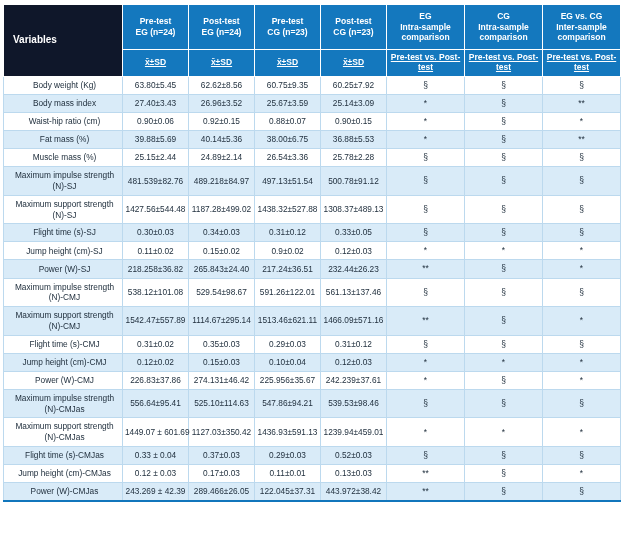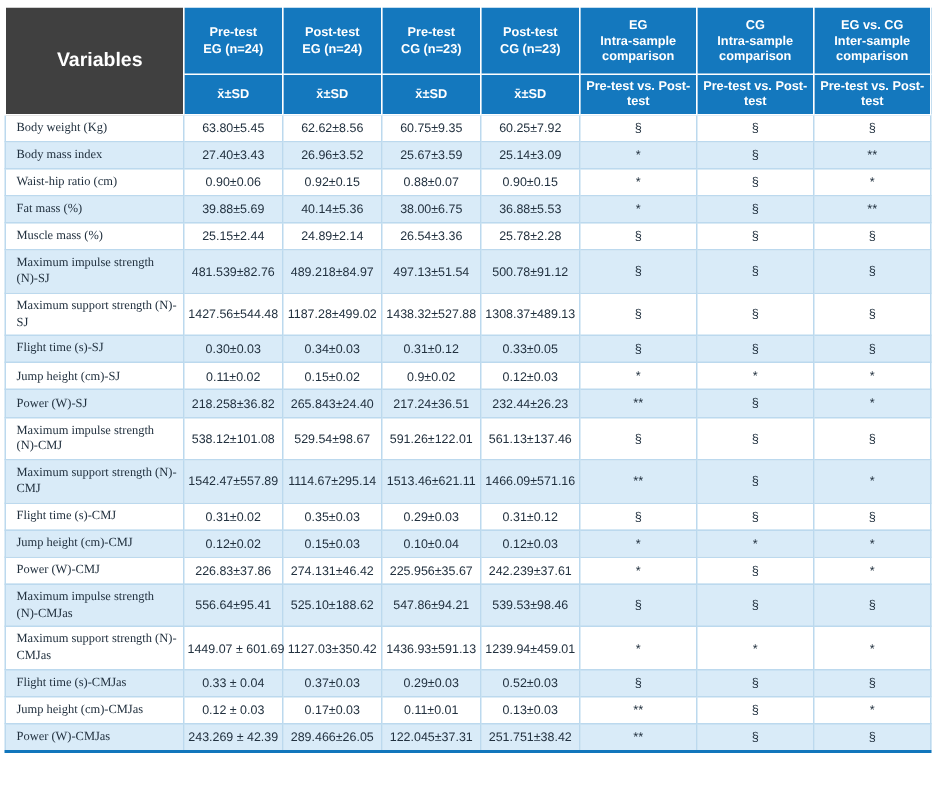--- a/index.html
+++ b/index.html
@@ -20,51 +20,51 @@
     color:#ffffff;
     font-size:8.5px;
     font-weight:bold;
     border:1px solid #ffffff;
     padding:2px 2px;
     text-align:center;
     vertical-align:middle;
     line-height:1.25;
   }
   th.var-head{
-    background:#404040;
-    text-align:center;
+    background:#0f172a;
+    text-align:left;
     padding-left:9px;
-    font-size:13px;
+    font-size:10px;
   }
   th.col-head{
     height:40px;
     white-space:pre-line;
   }
   th.sub-head{
     height:22px;
     line-height:1.15;
+    text-decoration:underline;
   }
   tbody td{
     font-size:8.3px;
     color:#22313f;
     border:1px solid #bcd9ee;
     padding:3px 2px;
     text-align:center;
     vertical-align:middle;
     line-height:1.3;
     background:#ffffff;
   }
   tbody tr:nth-child(even) td{
     background:#d9ebf8;
   }
   tbody td.var-cell{
-    text-align:left;
+    text-align:center;
     padding-left:7px;
     padding-right:4px;
-    font-family:Liberation Serif, serif;
   }
   tbody td.val-cell{
     white-space:nowrap;
   }
   tbody td.sym-cell{
     font-size:8.5px;
   }
 </style>
 </head>
 <body>
@@ -259,21 +259,21 @@
           <td class="val-cell">274.131±46.42</td>
           <td class="val-cell">225.956±35.67</td>
           <td class="val-cell">242.239±37.61</td>
           <td class="sym-cell">*</td>
           <td class="sym-cell">§</td>
           <td class="sym-cell">*</td>
         </tr>
         <tr>
           <td class="var-cell">Maximum impulse strength (N)-CMJas</td>
           <td class="val-cell">556.64±95.41</td>
-          <td class="val-cell">525.10±188.62</td>
+          <td class="val-cell">525.10±114.63</td>
           <td class="val-cell">547.86±94.21</td>
           <td class="val-cell">539.53±98.46</td>
           <td class="sym-cell">§</td>
           <td class="sym-cell">§</td>
           <td class="sym-cell">§</td>
         </tr>
         <tr>
           <td class="var-cell">Maximum support strength (N)-CMJas</td>
           <td class="val-cell">1449.07 ± 601.69</td>
           <td class="val-cell">1127.03±350.42</td>
@@ -301,20 +301,20 @@
           <td class="val-cell">0.13±0.03</td>
           <td class="sym-cell">**</td>
           <td class="sym-cell">§</td>
           <td class="sym-cell">*</td>
         </tr>
         <tr>
           <td class="var-cell">Power (W)-CMJas</td>
           <td class="val-cell">243.269 ± 42.39</td>
           <td class="val-cell">289.466±26.05</td>
           <td class="val-cell">122.045±37.31</td>
-          <td class="val-cell">251.751±38.42</td>
+          <td class="val-cell">443.972±38.42</td>
           <td class="sym-cell">**</td>
           <td class="sym-cell">§</td>
           <td class="sym-cell">§</td>
         </tr>
       </tbody>
   </table>
 </div>
 
 </body></html>

